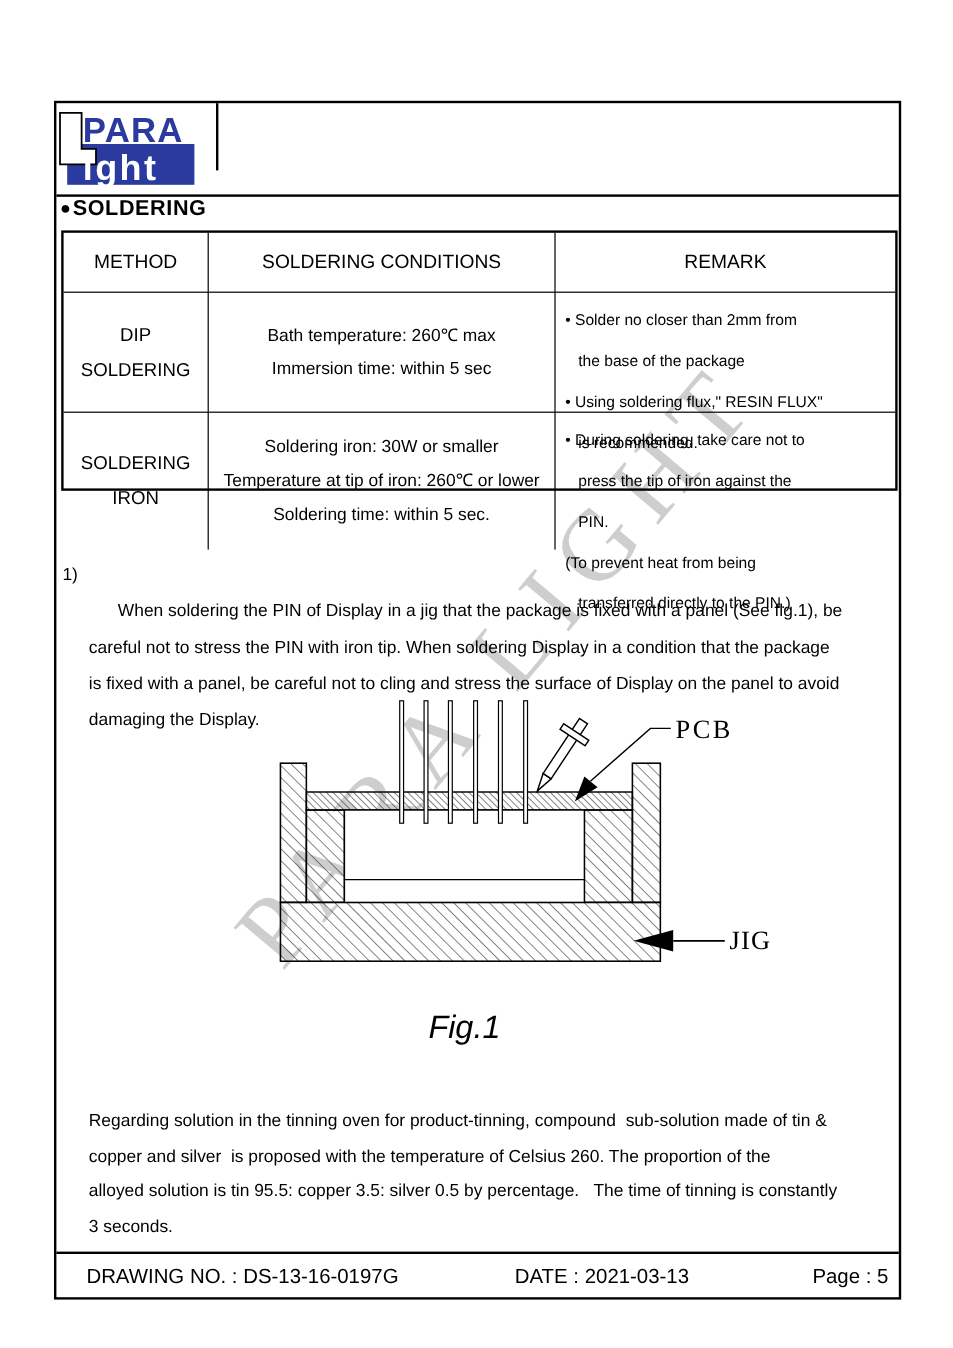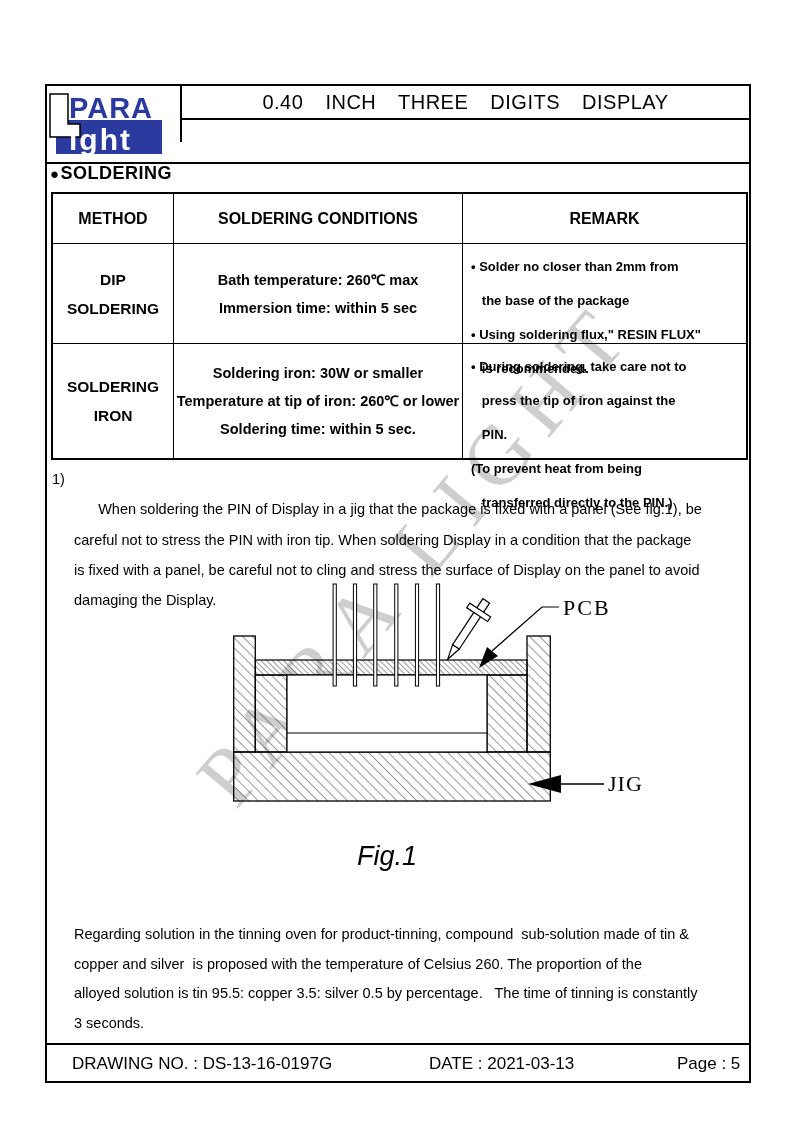--- a/index.html
+++ b/index.html
@@ -17,22 +17,22 @@
   .title-row{position:absolute;left:135px;top:0;right:0;height:34px;border-bottom:2px solid #000;
              display:flex;align-items:center;justify-content:center;box-sizing:border-box;
              font-size:20px;word-spacing:16px;letter-spacing:.5px;}
   .model-row{position:absolute;left:135px;top:34px;right:0;height:42px;}
   .model{position:absolute;left:100px;right:150px;top:0;height:42px;display:flex;align-items:center;justify-content:center;font-size:21px;letter-spacing:.5px;}
   .rev{position:absolute;right:8px;top:0;height:42px;display:flex;align-items:center;font-size:16px;}
   
   .sect{position:absolute;left:3px;top:77px;font-size:18px;font-weight:bold;letter-spacing:.5px;display:flex;align-items:center;}
   .sect .blt{font-size:15px;margin-right:1px;}
   
-  .tbl{position:absolute;left:4px;top:106px;width:697px;height:268px;border:2px solid #000;box-sizing:border-box;
-       display:grid;grid-template-columns:121px 289px 1fr;grid-template-rows:50px 100px 114px;font-weight:bold;}
+  .tbl{position:absolute;left:4px;top:106px;width:697px;height:217px;border:2px solid #000;box-sizing:border-box;
+       display:grid;grid-template-columns:121px 289px 1fr;grid-template-rows:50px 100px 114px;}
   .tbl > div{border-right:1.5px solid #000;border-bottom:1.5px solid #000;box-sizing:border-box;}
   .tbl > div:nth-child(3n){border-right:none;}
   .tbl > div:nth-child(n+7){border-bottom:none;}
   .c-cent{display:flex;align-items:center;justify-content:center;text-align:center;font-size:16px;}
   .c-meth{display:flex;align-items:center;justify-content:center;text-align:center;font-size:15.5px;white-space:pre-line;line-height:29px;}
   .c-cond{display:flex;align-items:center;justify-content:center;text-align:center;font-size:14.5px;white-space:pre;line-height:28px;}
   .c-rem{font-size:13px;white-space:pre-wrap;line-height:34px;padding:6px 2px 0 8px;}
   
   .note{position:absolute;left:3px;top:378px;padding-left:24px;font-size:14.5px;line-height:30.3px;white-space:pre;}
   .note .num{position:absolute;left:2px;top:0;}
@@ -57,21 +57,20 @@
 
     <div class="hdr">
       <div class="logo-cell">
         <svg width="131" height="72" viewBox="0 0 131 72">
           <rect x="9" y="34" width="106" height="34" fill="#2b3a9e"></rect>
           <path d="M3,8 H21 V38 H33 V51 H3 Z" fill="#ffffff" stroke="#000000" stroke-width="1.5"></path>
           <text x="22" y="32" font-family="Liberation Sans,sans-serif" font-size="29" font-weight="bold" letter-spacing="1" fill="#2b3a9e">PARA</text>
           <text x="22" y="64" font-family="Liberation Sans,sans-serif" font-size="30" font-weight="bold" letter-spacing="2" fill="#ffffff">ight</text>
         </svg>
       </div>
-      <div class="title-row">0.40 INCH THREE DIGITS DISPLAY</div>
     </div>
 
     <div class="sect">
       <span class="blt">●</span>
       <span>SOLDERING</span>
     </div>
 
     <div class="tbl">
       <div class="c-cent">METHOD</div>
       <div class="c-cent">SOLDERING CONDITIONS</div>

